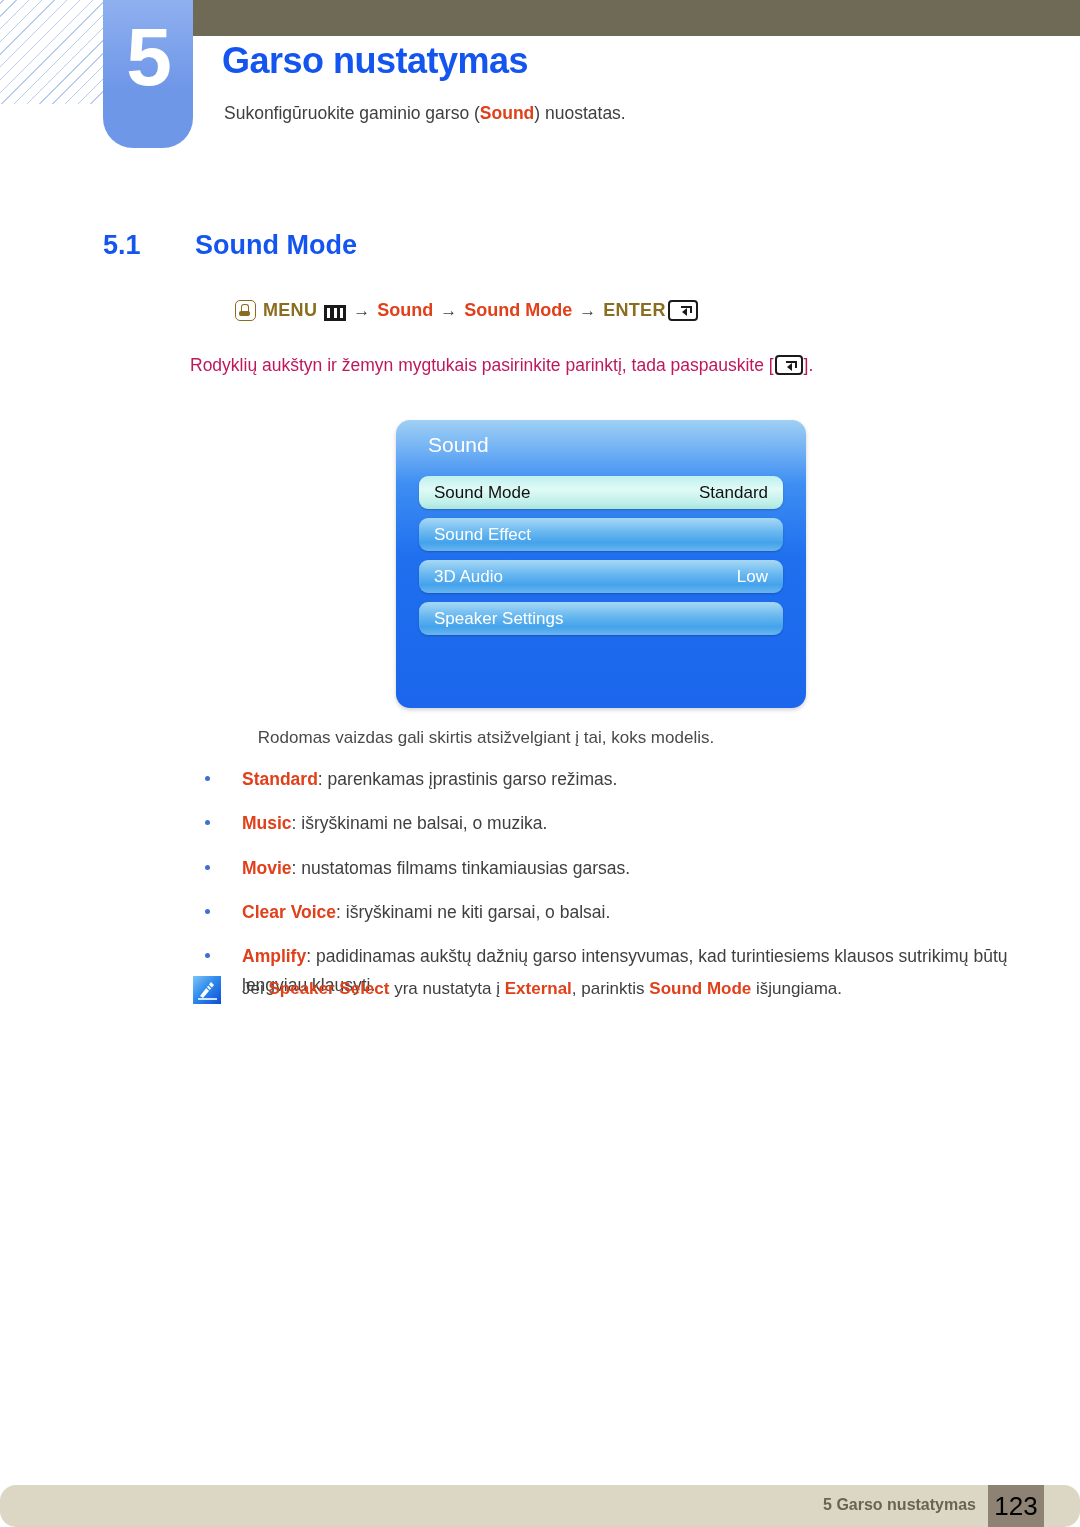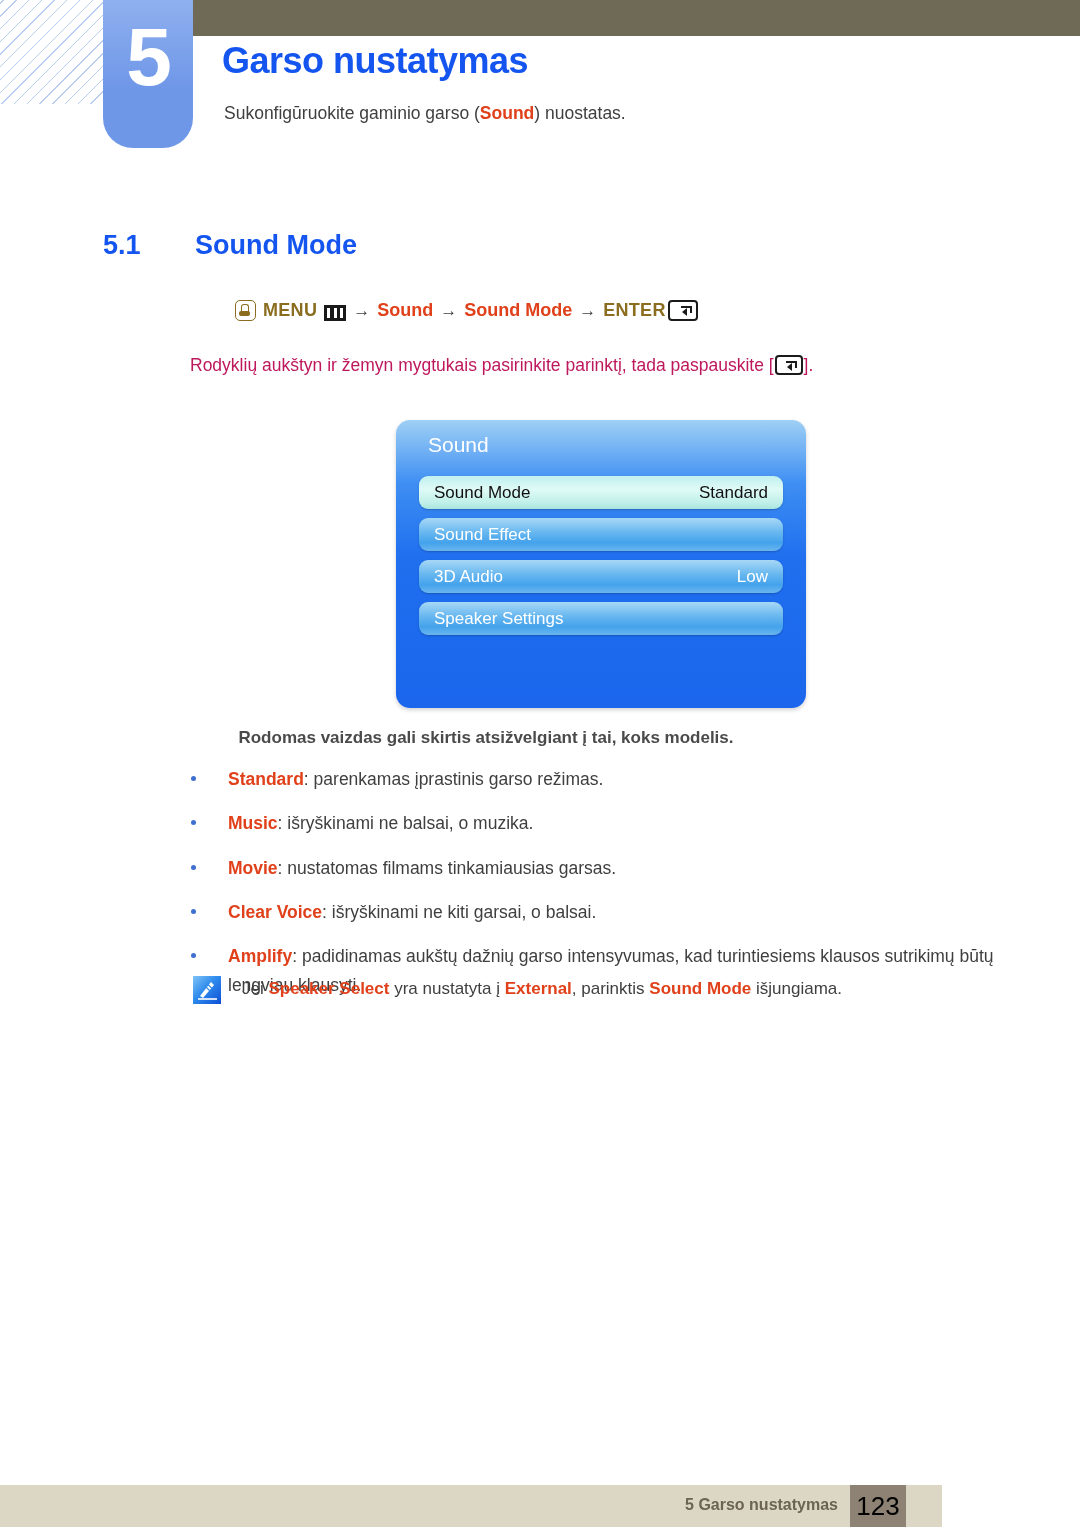--- a/index.html
+++ b/index.html
@@ -272,27 +272,26 @@
 
   
   .osd-caption {
     position: absolute;
     left: 0;
     top: 728px;
     width: 972px;
     text-align: center;
     font-size: 17px;
     color: #4a4a4a;
-    font-weight: bold;
   }
 
   
   .bullets {
     position: absolute;
-    left: 186px;
+    left: 200px;
     top: 765px;
     width: 830px;
   }
   .bullet {
     position: relative;
     padding-left: 42px;
     margin-bottom: 16px;
     font-size: 17.5px;
     line-height: 1.62;
     color: #3f3f3f;
@@ -334,23 +333,24 @@
     color: #3f3f3f;
     padding-top: 4px;
     white-space: nowrap;
   }
 
   
   .footer-bar {
     position: absolute;
     left: 0;
     bottom: 0;
-    width: 942px;
+    width: 1080px;
     height: 42px;
     background: #dcd6c4;
+    border-radius: 16px;
   }
   .footer-text {
     position: absolute;
     right: 104px;
     top: 11px;
     font-size: 16px;
     font-weight: bold;
     color: #6a6455;
     white-space: nowrap;
   }

